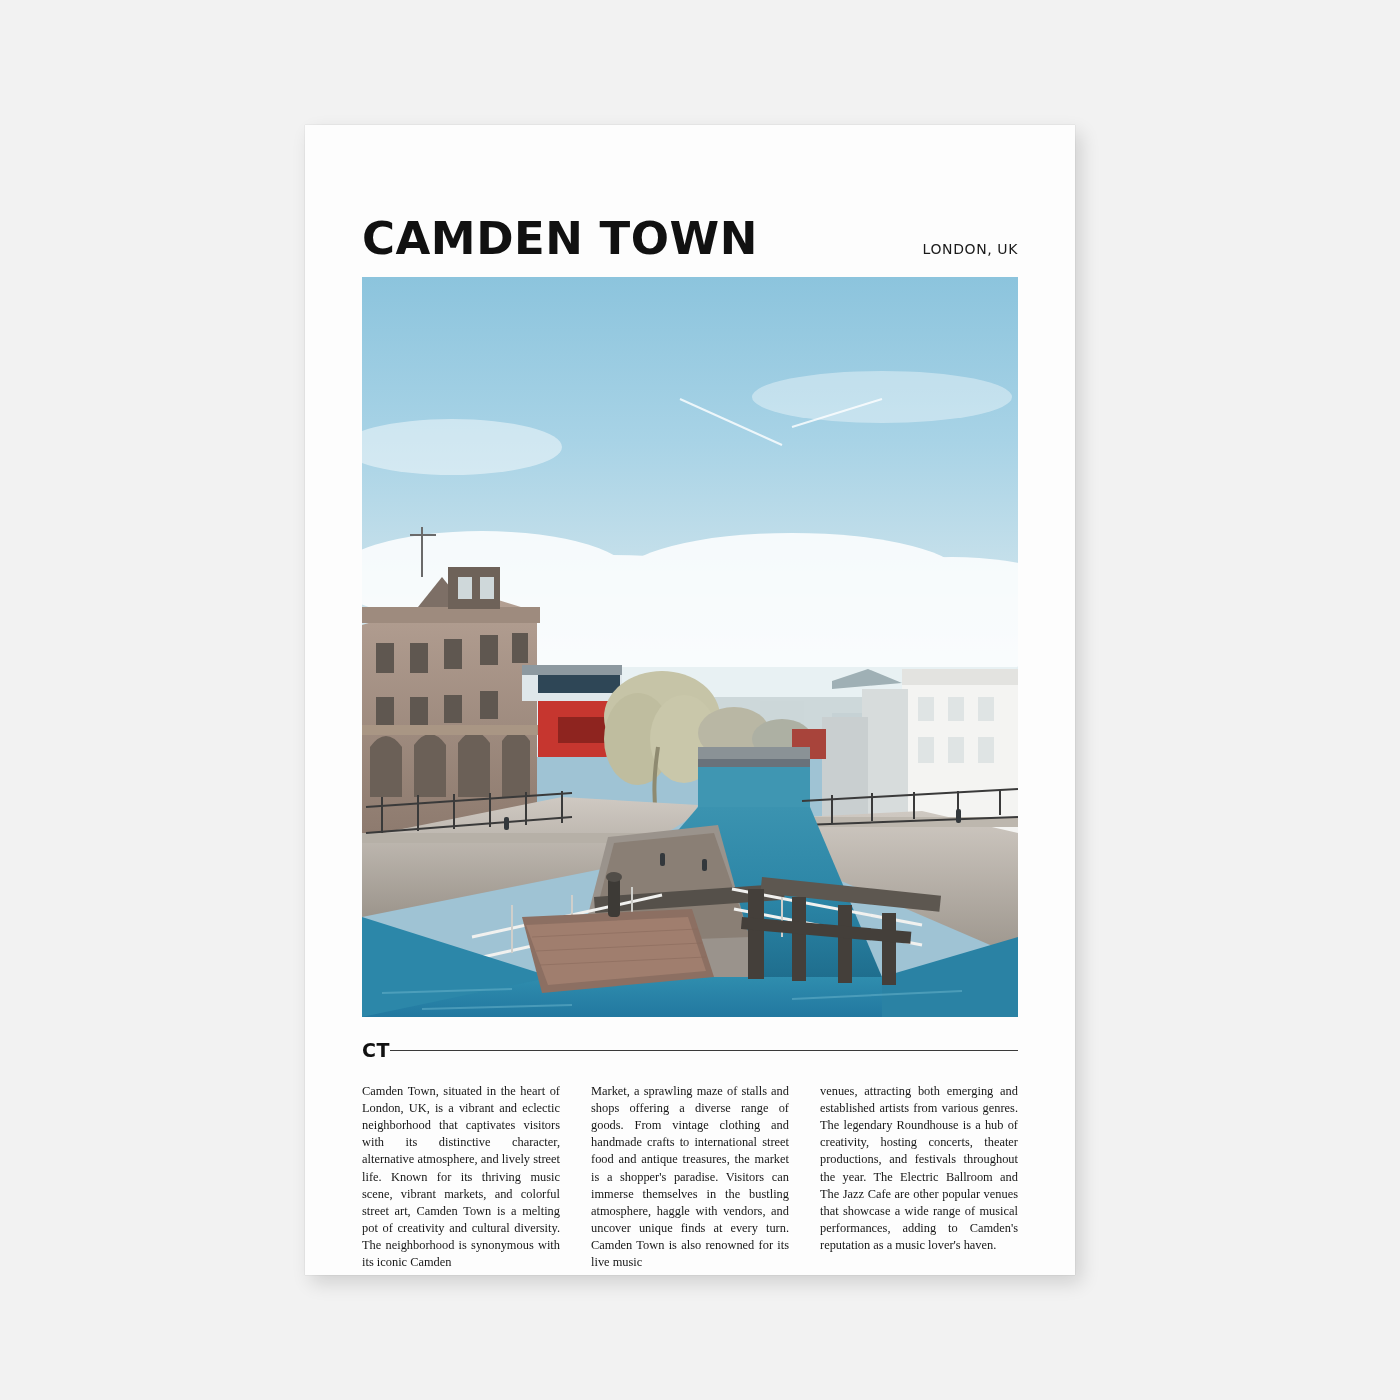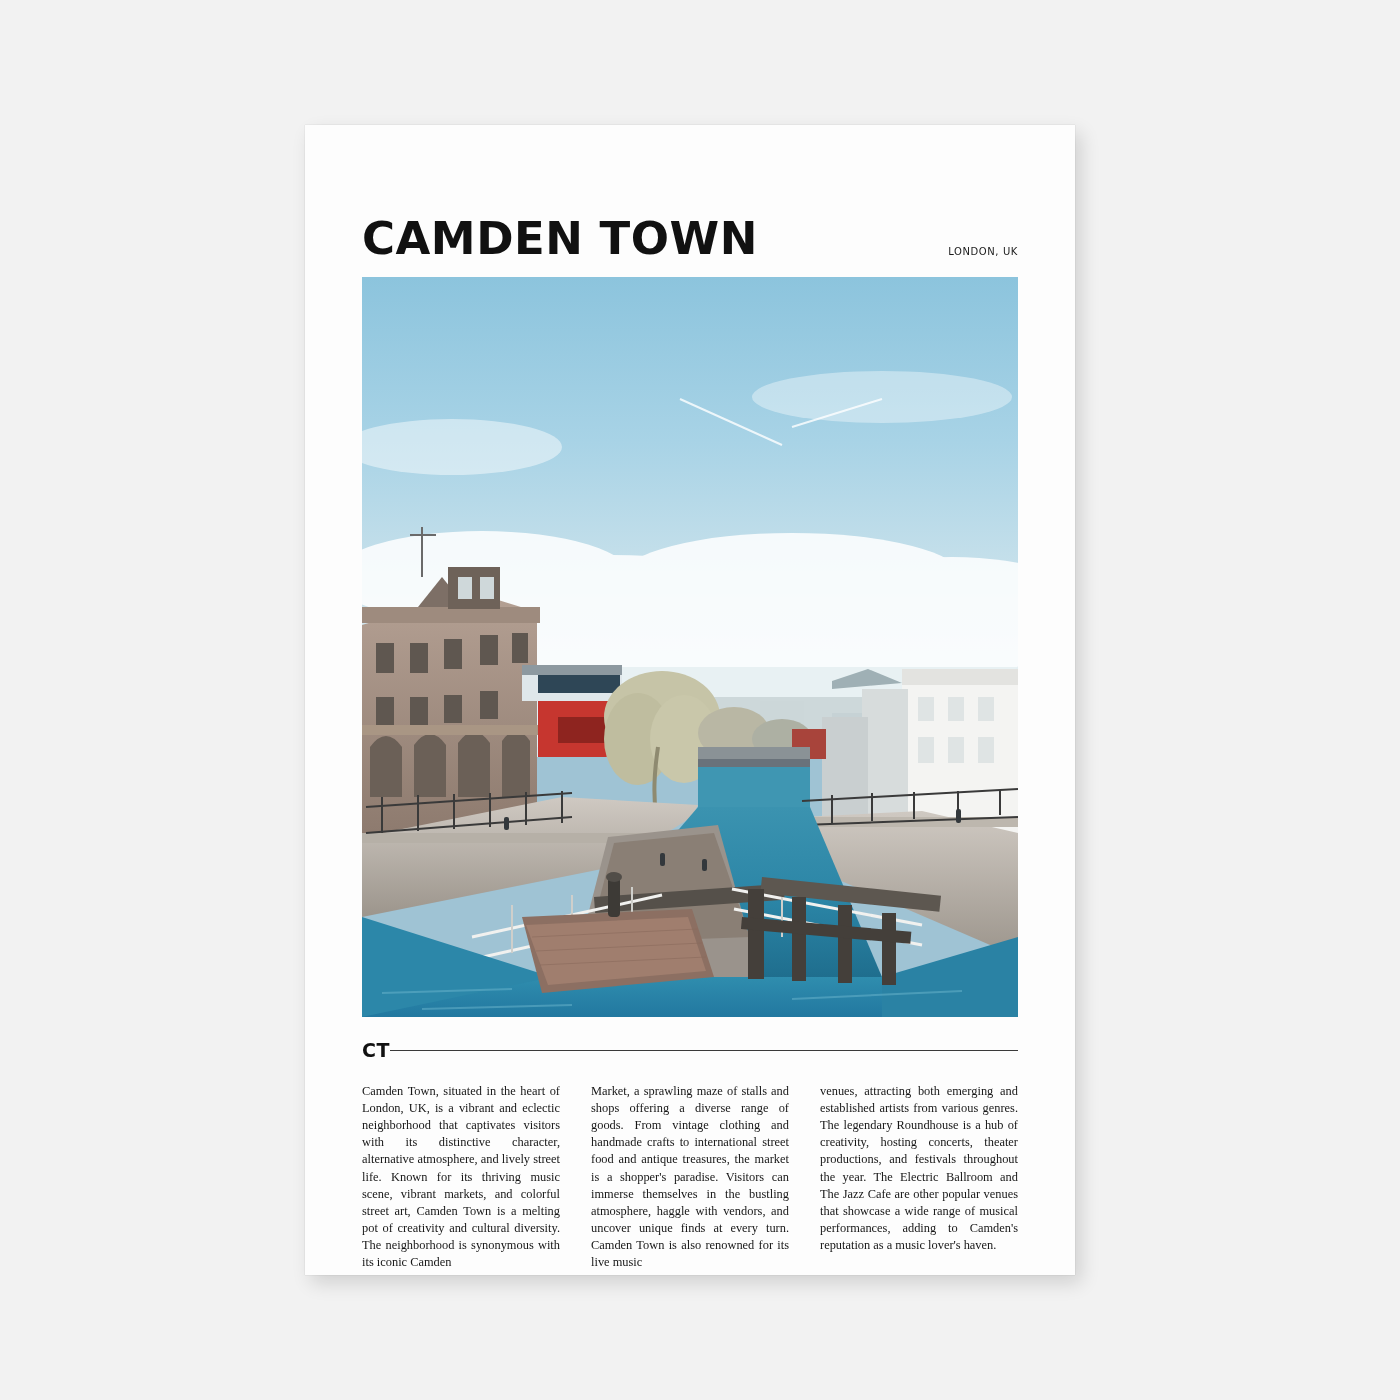--- a/index.html
+++ b/index.html
@@ -49,21 +49,21 @@
     font-family: "DejaVu Sans", sans-serif;
     font-weight: bold;
     font-size: 45px;
     letter-spacing: 0.5px;
     line-height: 1;
     color: #111;
     white-space: nowrap;
   }
   .subtitle {
     font-family: "DejaVu Sans", sans-serif;
-    font-size: 10px;
+    font-size: 14px;
     letter-spacing: 0.6px;
     color: #1a1a1a;
     padding-bottom: 4px;
     white-space: nowrap;
   }
 
   
   .photo {
     position: relative;
     margin-top: 16px;

